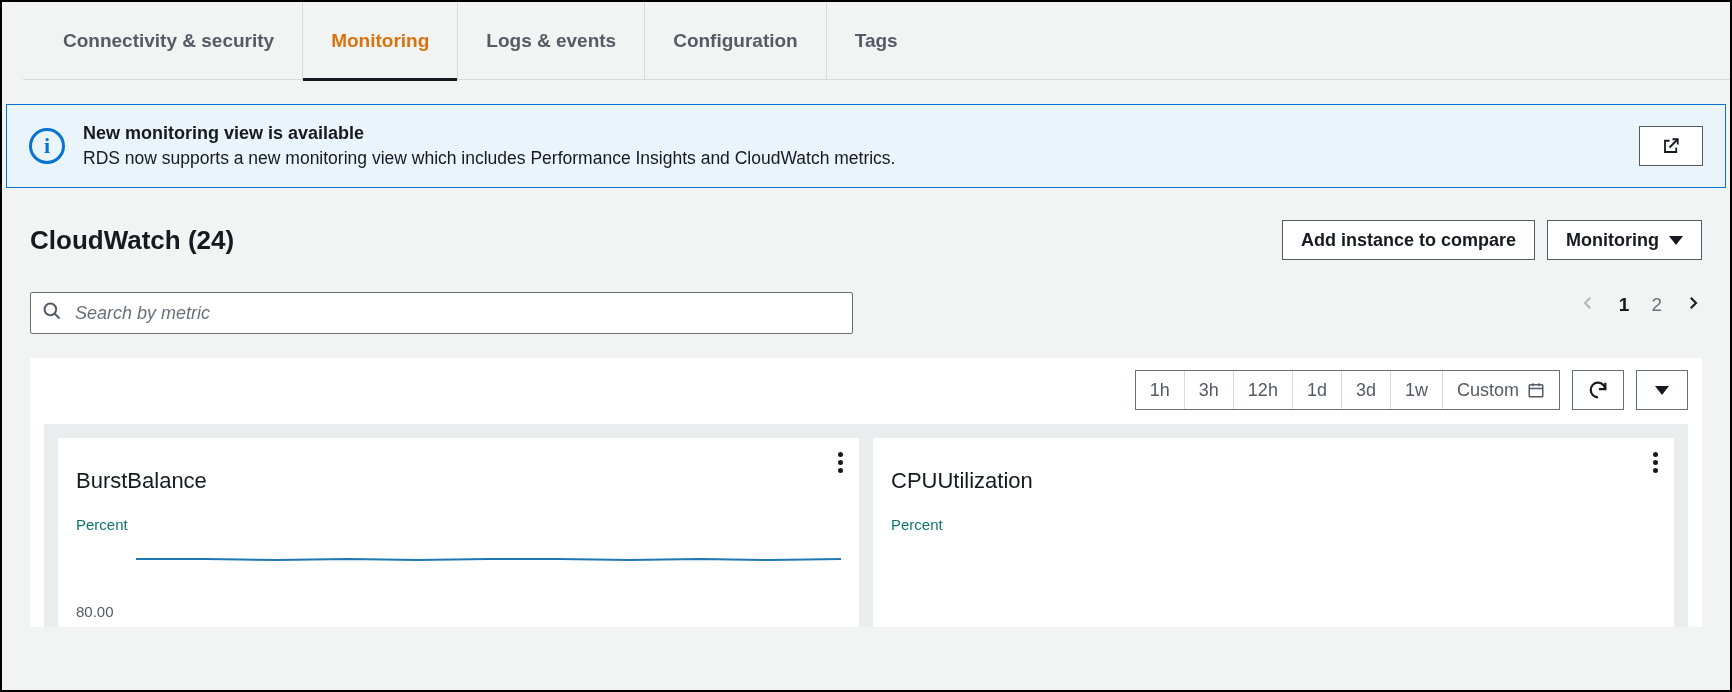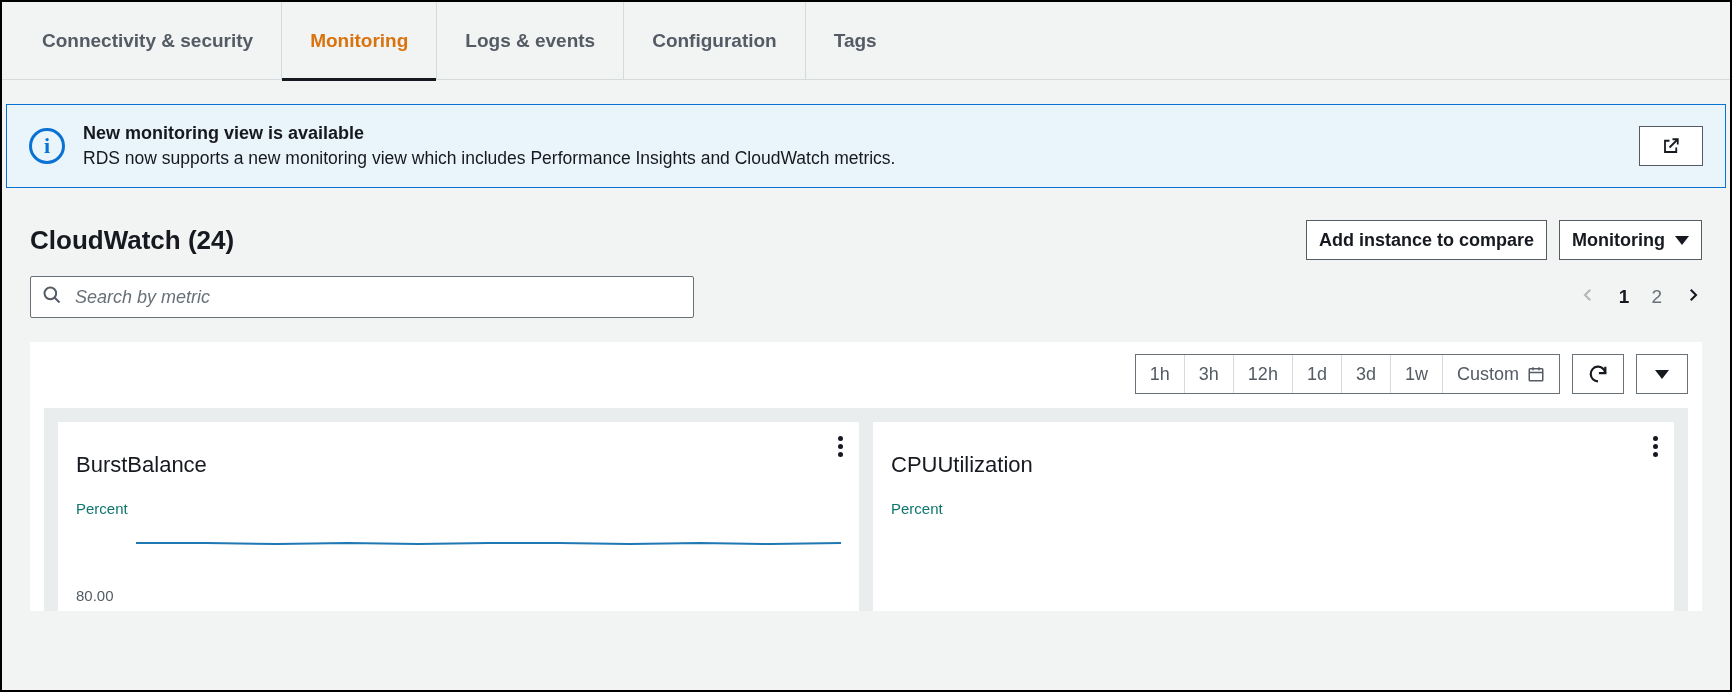--- a/index.html
+++ b/index.html
@@ -14,20 +14,21 @@
   }
 
   
   .tabs {
     display: flex;
     align-items: center;
     background: #f2f3f3;
     border-bottom: 1px solid #d5dbdb;
     padding: 0 12px;
     height: 78px;
+    margin-left: 21px;
   }
   .tab {
     padding: 0 28px;
     font-size: 19px;
     font-weight: 700;
     color: #545b64;
     height: 78px;
     display: flex;
     align-items: center;
     position: relative;
@@ -89,21 +90,21 @@
     display: flex;
     align-items: center;
     justify-content: space-between;
     padding: 32px 28px 10px 28px;
   }
   .section-title { font-size: 26px; font-weight: 700; }
   .header-actions { display: flex; gap: 12px; }
   .btn {
     border: 1px solid #545b64;
     background: #fff;
-    padding: 8px 12px;
+    padding: 8px 18px;
     font-size: 18px;
     font-weight: 700;
     color: #16191f;
     cursor: pointer;
     display: flex; align-items: center; gap: 10px;
     height: 40px;
   }
   .caret-down {
     width: 0; height: 0;
     border-left: 7px solid transparent;
@@ -113,21 +114,22 @@
 
   
   .tools-row {
     display: flex;
     align-items: center;
     justify-content: space-between;
     padding: 6px 28px 12px 28px;
   }
   .search-wrap {
     position: relative;
-    width: 664px;
+    width: 823px;
+    margin-top: 16px;
   }
   .search-input {
     width: 100%;
     height: 42px;
     border: 1px solid #687078;
     border-radius: 2px;
     padding: 0 14px 0 44px;
     font-size: 18px;
     font-style: italic;
     color: #687078;

